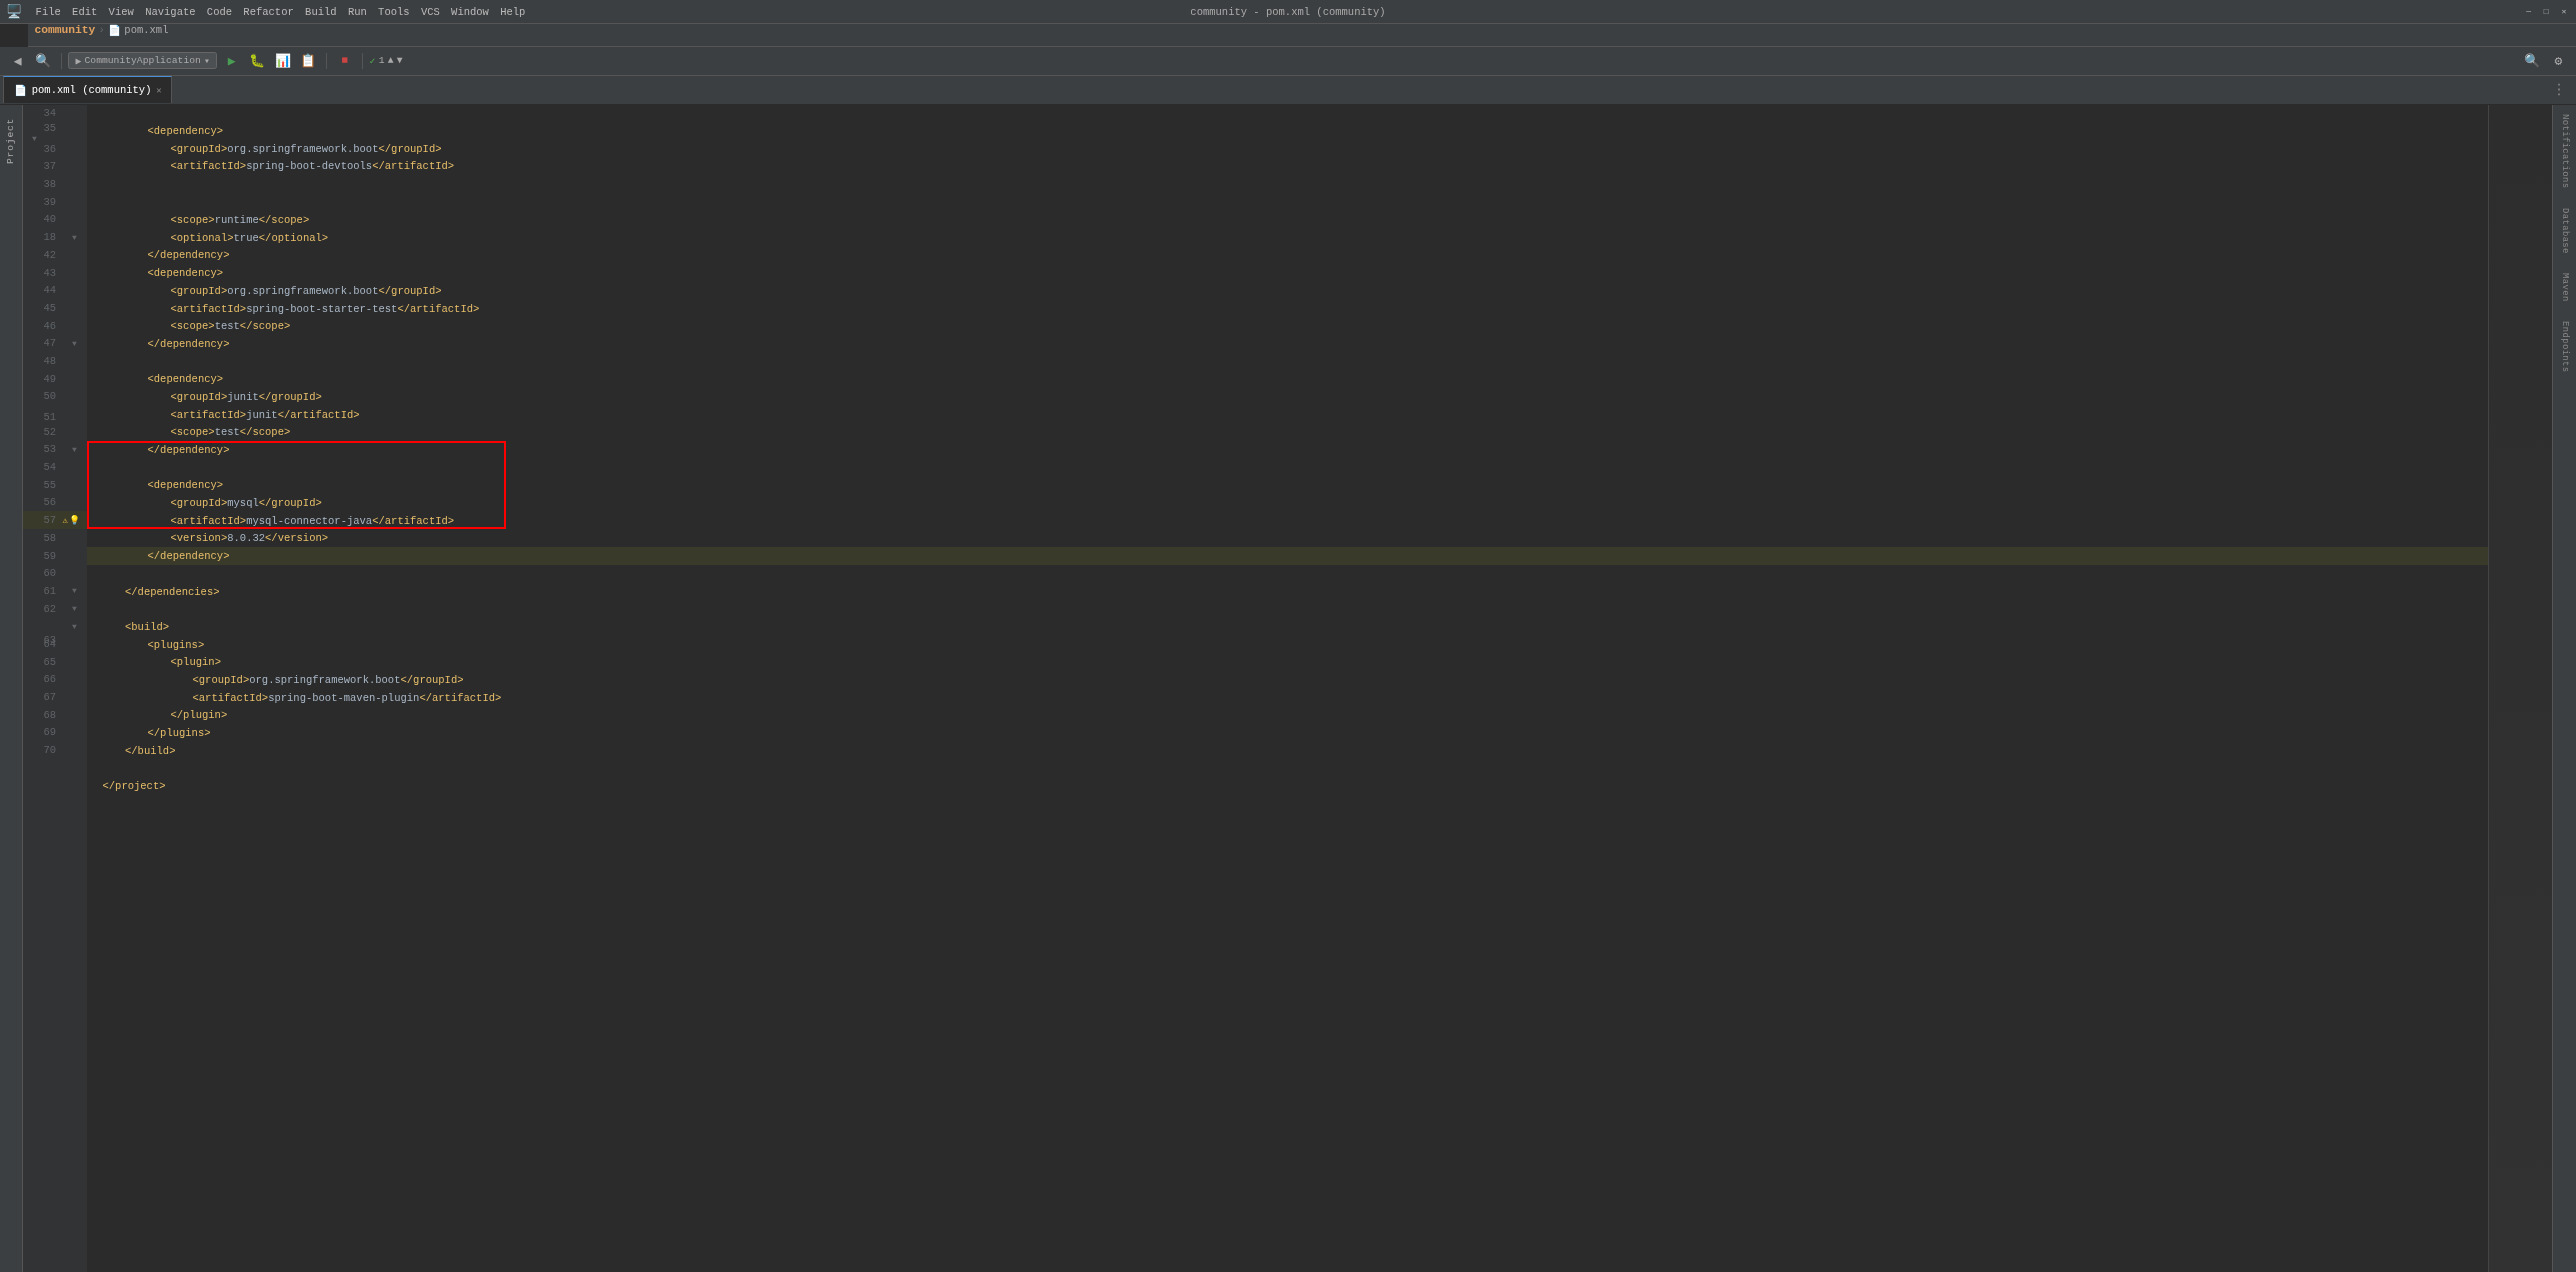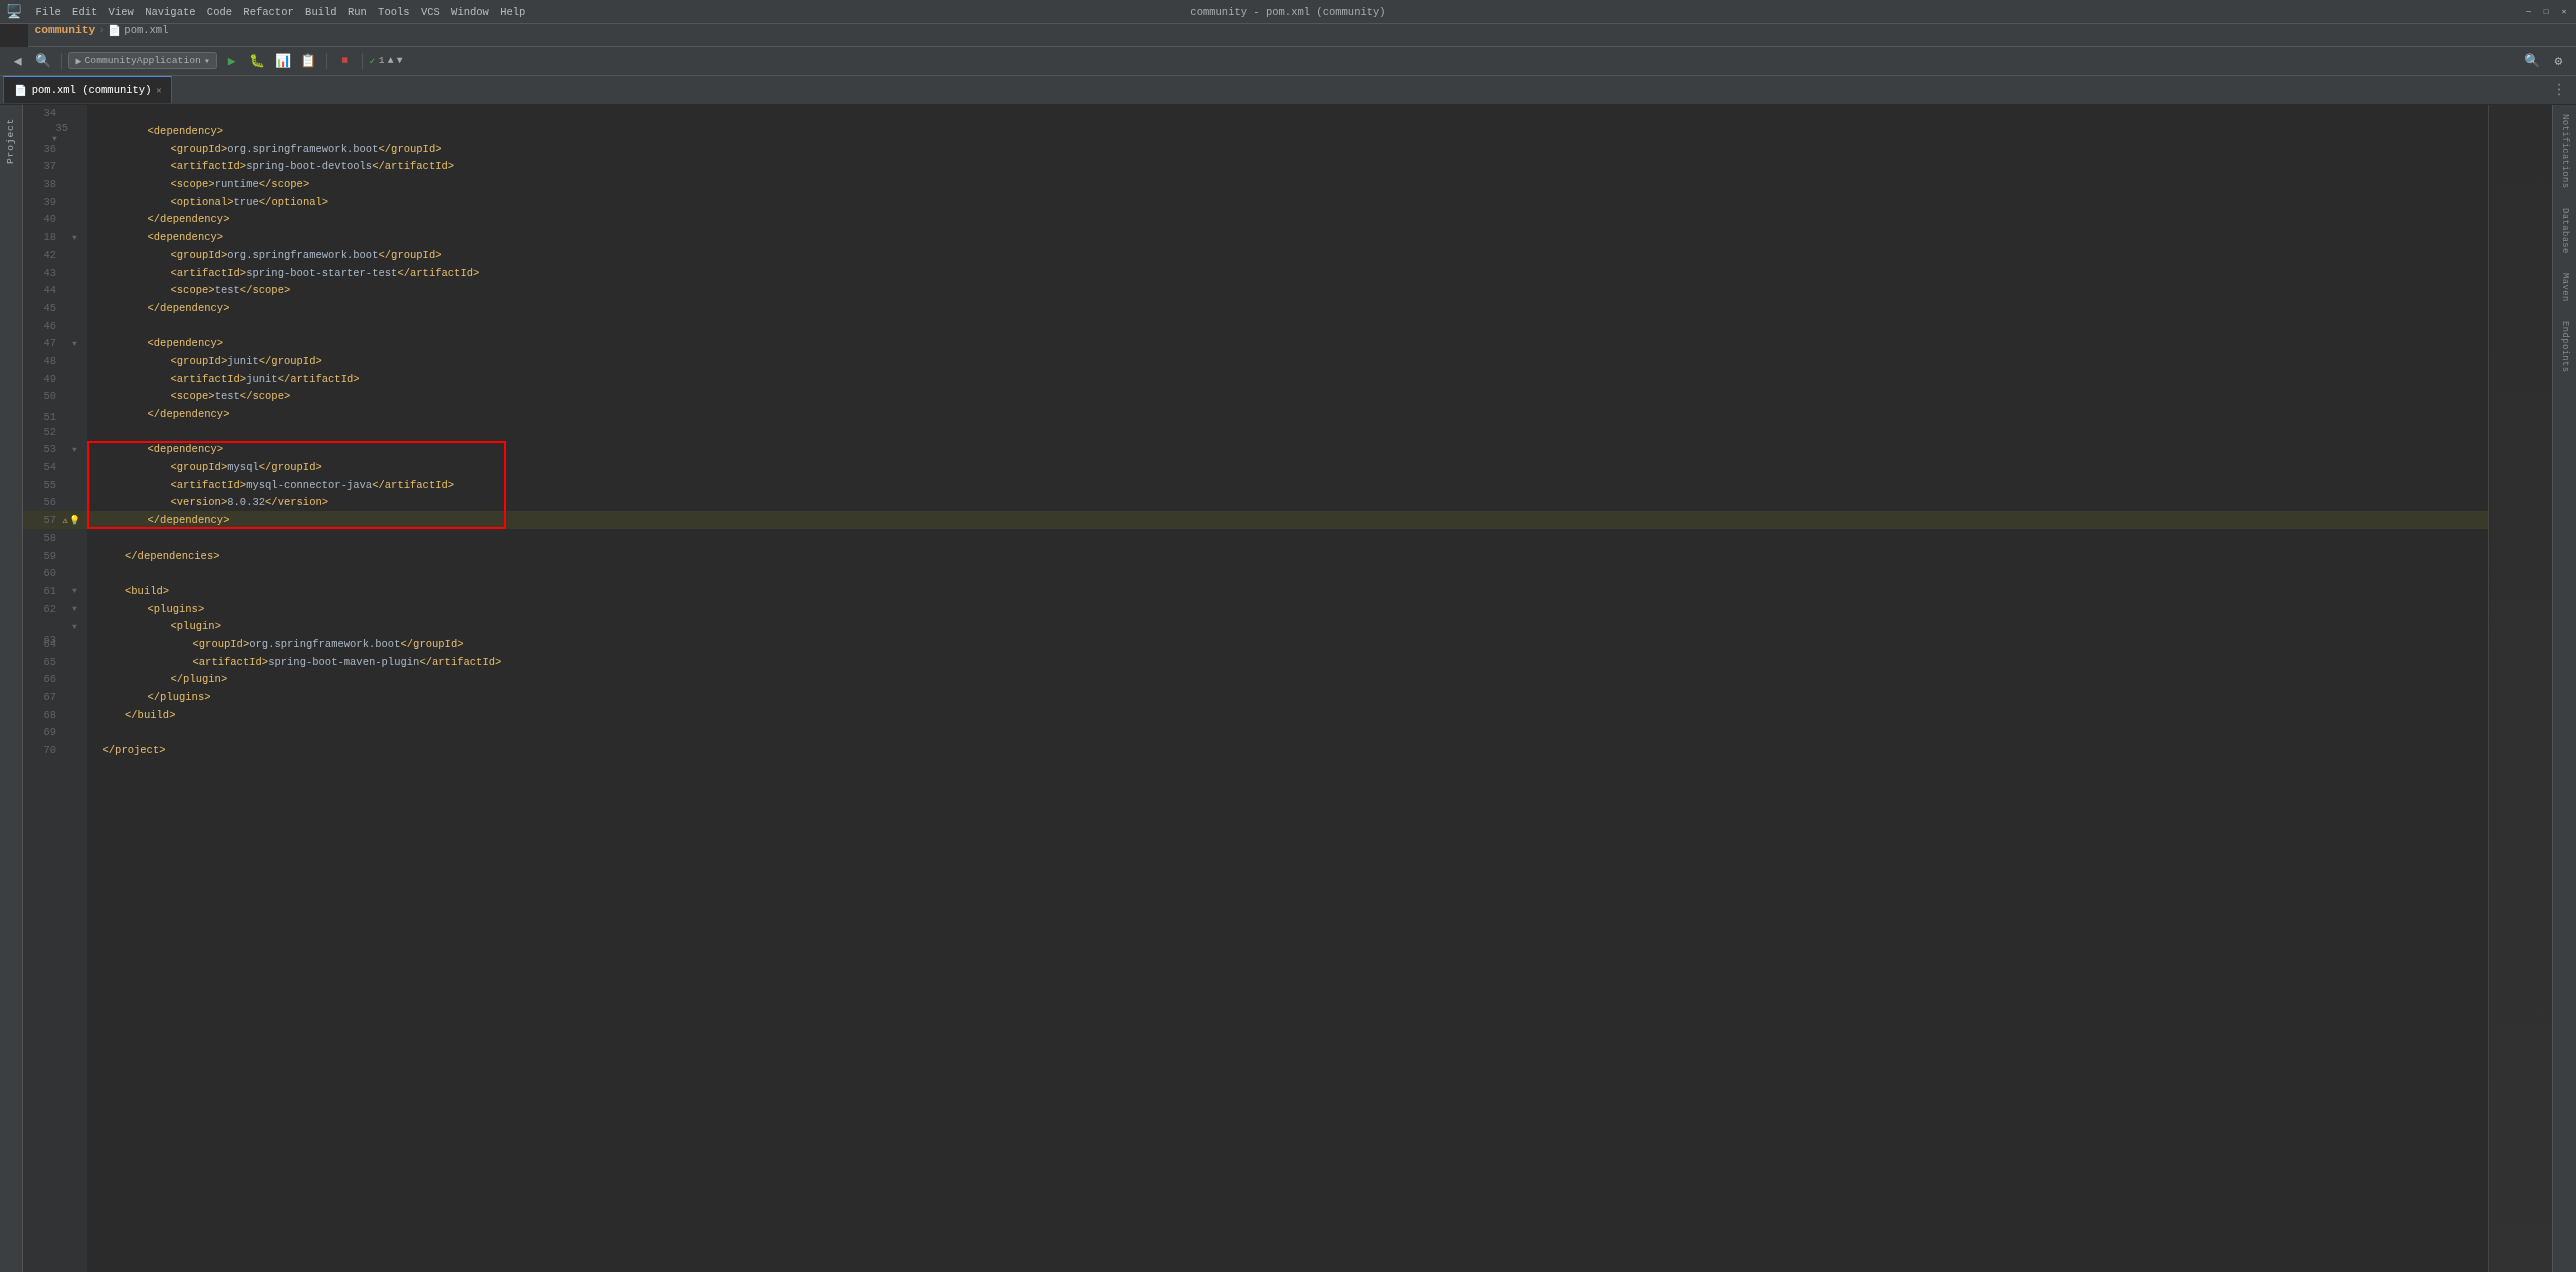--- a/index.html
+++ b/index.html
@@ -338,21 +338,21 @@
   <div class="editor-area">
     <div class="code-content" style="position:relative;">
 
       <div style="width:64px; background:#313335; display:flex; flex-direction:column; user-select:none;">
 
         <div style="display:flex; height:17.7px; align-items:center;">
           <div style="width:40px; text-align:right; padding-right:6.4px; color:#606366; font-size:10.5px;">34</div>
           <div style="width:24px;"></div>
         </div>
 
-        <div style="display:flex; height:17.7px; align-items:center;flex-direction:column;">
+        <div style="display:flex; height:17.7px; flex-direction:column;">
           <div style="width:40px; text-align:right; padding-right:6.4px; color:#606366; font-size:10.5px;">35</div>
           <div style="width:24px; display:flex; align-items:center; justify-content:center;">
             <span style="color:#606366; font-size:8px; cursor:pointer;">▼</span>
           </div>
         </div>
 
         <div style="display:flex; height:17.7px; align-items:center;">
           <div style="width:40px; text-align:right; padding-right:6.4px; color:#606366; font-size:10.5px;">36</div>
           <div style="width:24px;"></div>
         </div>
@@ -567,21 +567,21 @@
             <span class="tag">&lt;</span><span class="tag-name" style="color:#e8bf6a;">groupId</span><span class="tag">&gt;</span><span style="color:#a9b7c6;">org.springframework.boot</span><span class="tag">&lt;/</span><span class="tag-name" style="color:#e8bf6a;">groupId</span><span class="tag">&gt;</span>
           </span>
         </div>
 
         <div class="code-line" style="height:17.7px; padding-left:16px;">
           <span style="padding-left:68px;">
             <span class="tag">&lt;</span><span class="tag-name" style="color:#e8bf6a;">artifactId</span><span class="tag">&gt;</span><span style="color:#a9b7c6;">spring-boot-devtools</span><span class="tag">&lt;/</span><span class="tag-name" style="color:#e8bf6a;">artifactId</span><span class="tag">&gt;</span>
           </span>
         </div>
 
-        <div class="code-line" style="height:17.7px; padding-left:16px;">
+        <div class="code-line" style="height:17.7px; padding-left:16px;margin-top:36px;">
           <span style="padding-left:68px;">
             <span class="tag">&lt;</span><span class="tag-name" style="color:#e8bf6a;">scope</span><span class="tag">&gt;</span><span>runtime</span><span class="tag">&lt;/</span><span class="tag-name" style="color:#e8bf6a;">scope</span><span class="tag">&gt;</span>
           </span>
         </div>
 
         <div class="code-line" style="height:17.7px; padding-left:16px;">
           <span style="padding-left:68px;">
             <span class="tag">&lt;</span><span class="tag-name" style="color:#e8bf6a;">optional</span><span class="tag">&gt;</span><span>true</span><span class="tag">&lt;/</span><span class="tag-name" style="color:#e8bf6a;">optional</span><span class="tag">&gt;</span>
           </span>
         </div>

